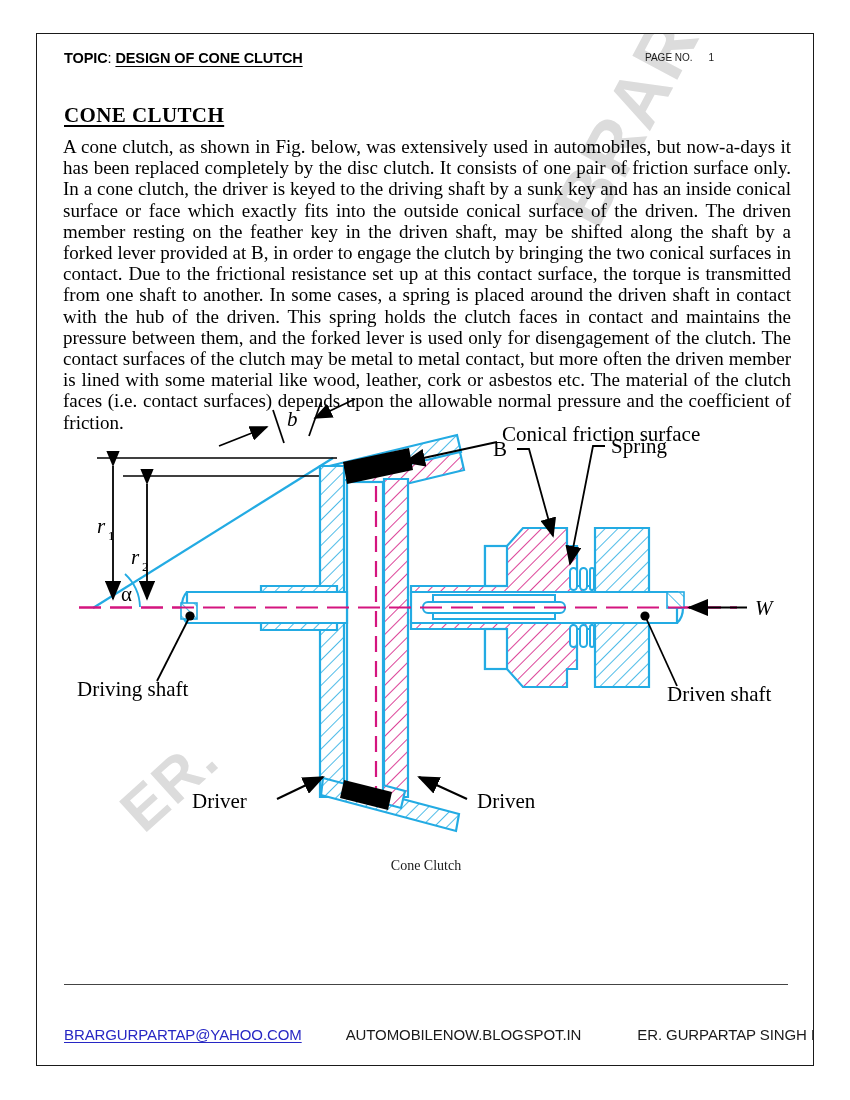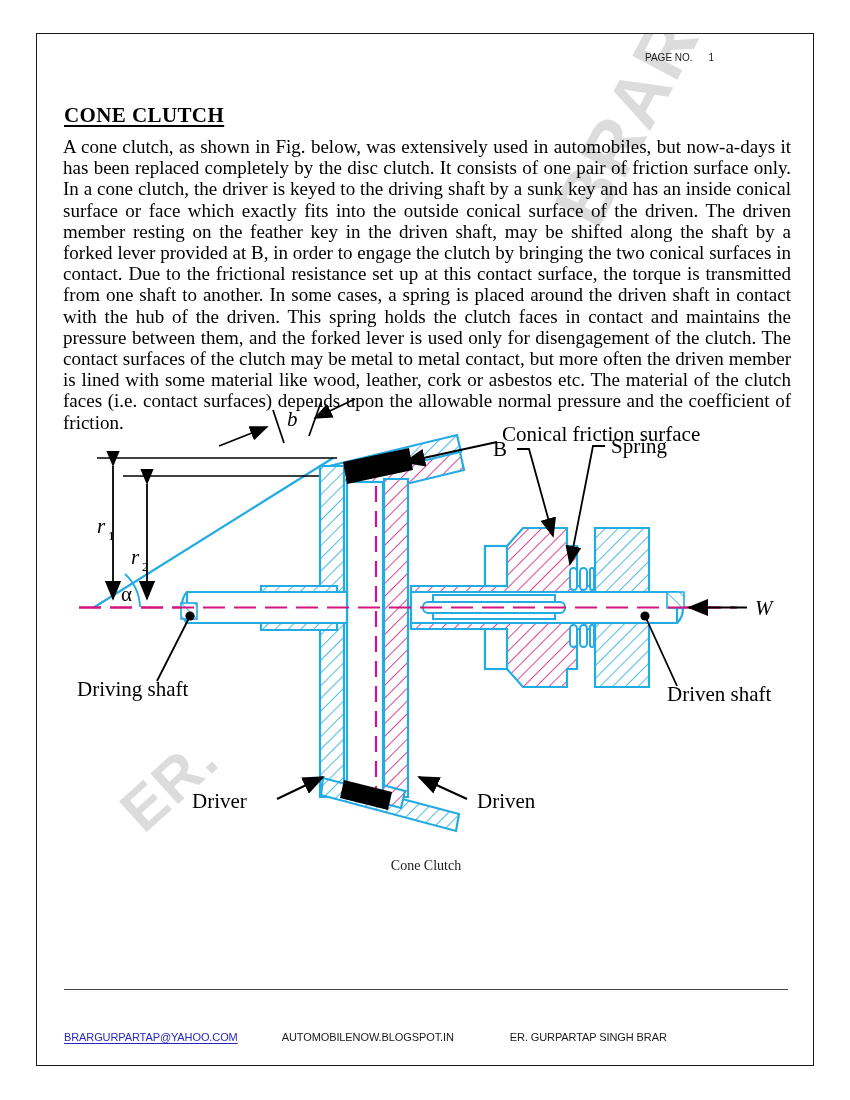--- a/index.html
+++ b/index.html
@@ -152,21 +152,21 @@
   #footer-rule {
     width: 100%;
     height: 1px;
     background: #444;
     margin-bottom: 7px;
   }
   #footer-row {
     display: flex;
     align-items: baseline;
     font-family: "Liberation Sans", sans-serif;
-    font-size: 11px;
+    font-size: 15px;
     color: #1a1a1a;
     letter-spacing: -0.1px;
   }
   #footer-email {
     color: #2727c4;
     text-decoration: underline;
     text-underline-offset: 2px;
     white-space: nowrap;
   }
   #footer-site {
@@ -199,20 +199,24 @@
 </style>
 </head>
 <body>
 
 <div id="page">
 
   <div class="wm" id="wm-brar">BRAR</div>
   <div class="wm" id="wm-er">ER.</div>
 
   <div id="header">
+    <div id="topic-block">
+      <span id="topic-label">TOPIC</span><span id="topic-colon">:</span>
+      <span id="topic-value">DESIGN OF CONE CLUTCH</span>
+    </div>
     <div id="page-no-block">
       <span>PAGE NO.</span><span id="page-no-value">1</span>
     </div>
   </div>
 
   <div id="heading">CONE CLUTCH</div>
 
   <div id="body-text">A cone clutch, as shown in Fig. below, was extensively used in automobiles, but now-a-days it has been replaced completely by the disc clutch. It consists of one pair of friction surface only. In a cone clutch, the driver is keyed to the driving shaft by a sunk key and has an inside conical surface or face which exactly fits into the outside conical surface of the driven. The driven member resting on the feather key in the driven shaft, may be shifted along the shaft by a forked lever provided at B, in order to engage the clutch by bringing the two conical surfaces in contact. Due to the frictional resistance set up at this contact surface, the torque is transmitted from one shaft to another. In some cases, a spring is placed around the driven shaft in contact with the hub of the driven. This spring holds the clutch faces in contact and maintains the pressure between them, and the forked lever is used only for disengagement of the clutch. The contact surfaces of the clutch may be metal to metal contact, but more often the driven member is lined with some material like wood, leather, cork or asbestos etc. The material of the clutch faces (i.e. contact surfaces) depends upon the allowable normal pressure and the coefficient of friction.</div>
 
   <div id="figure">

